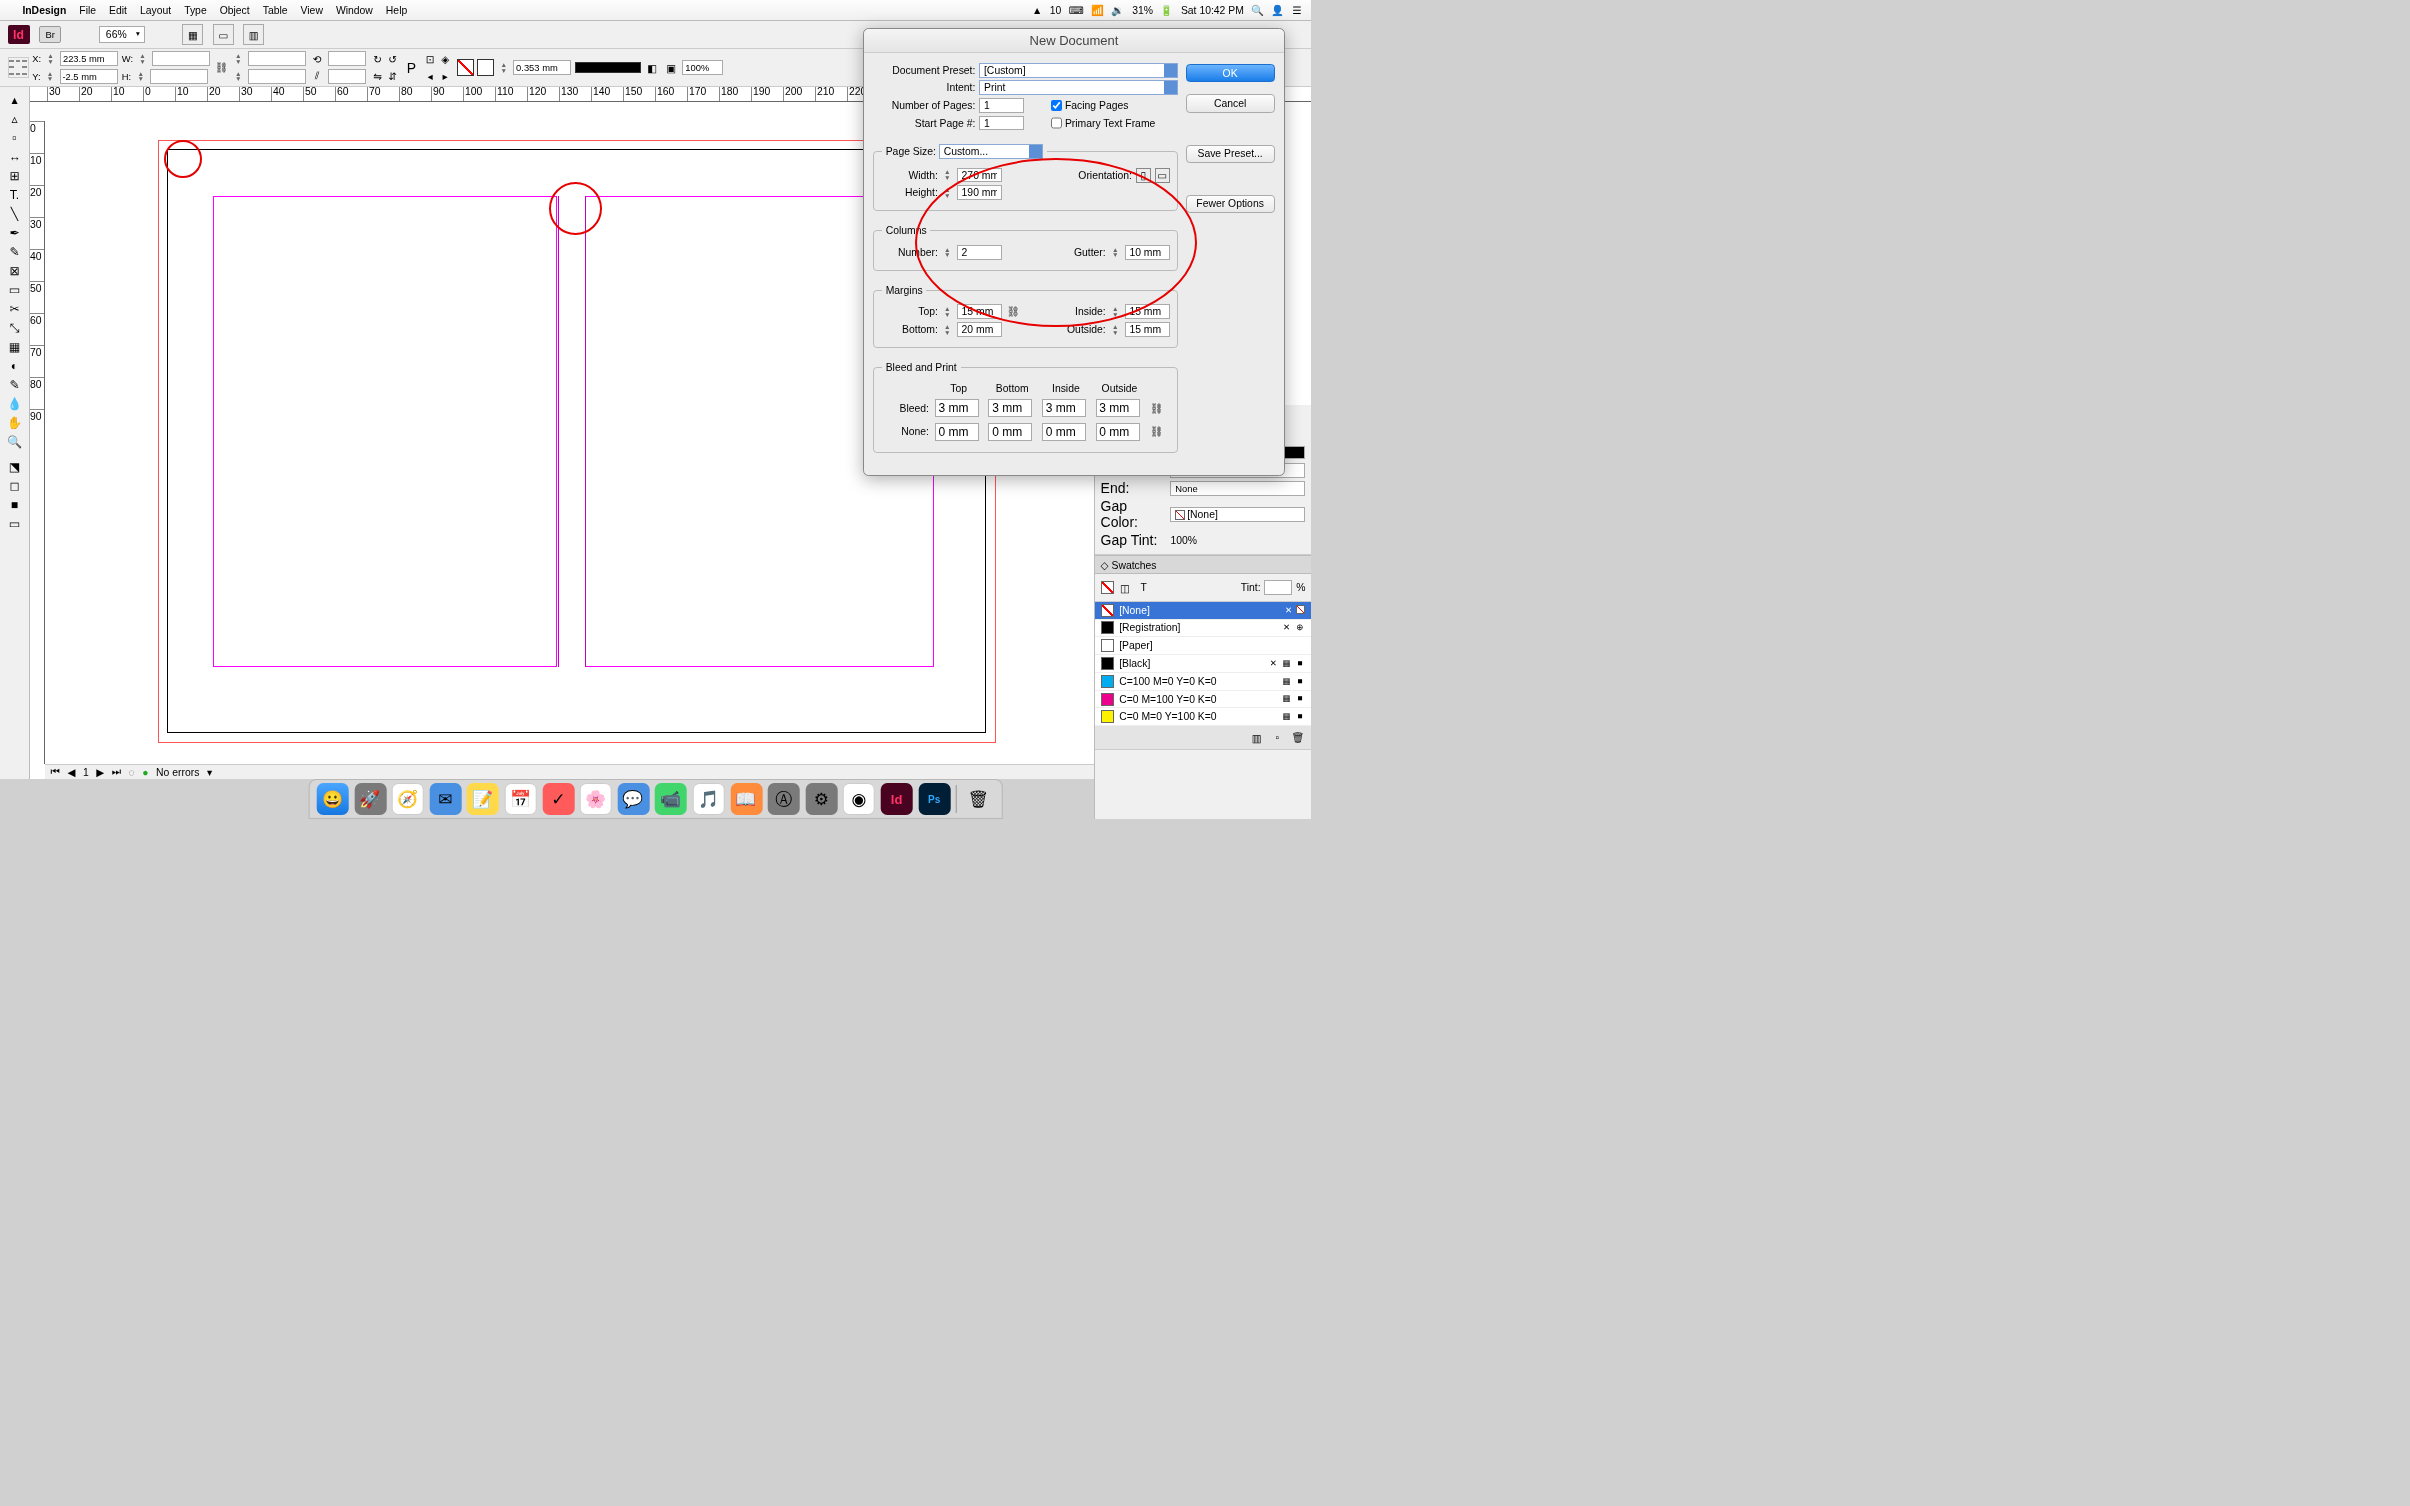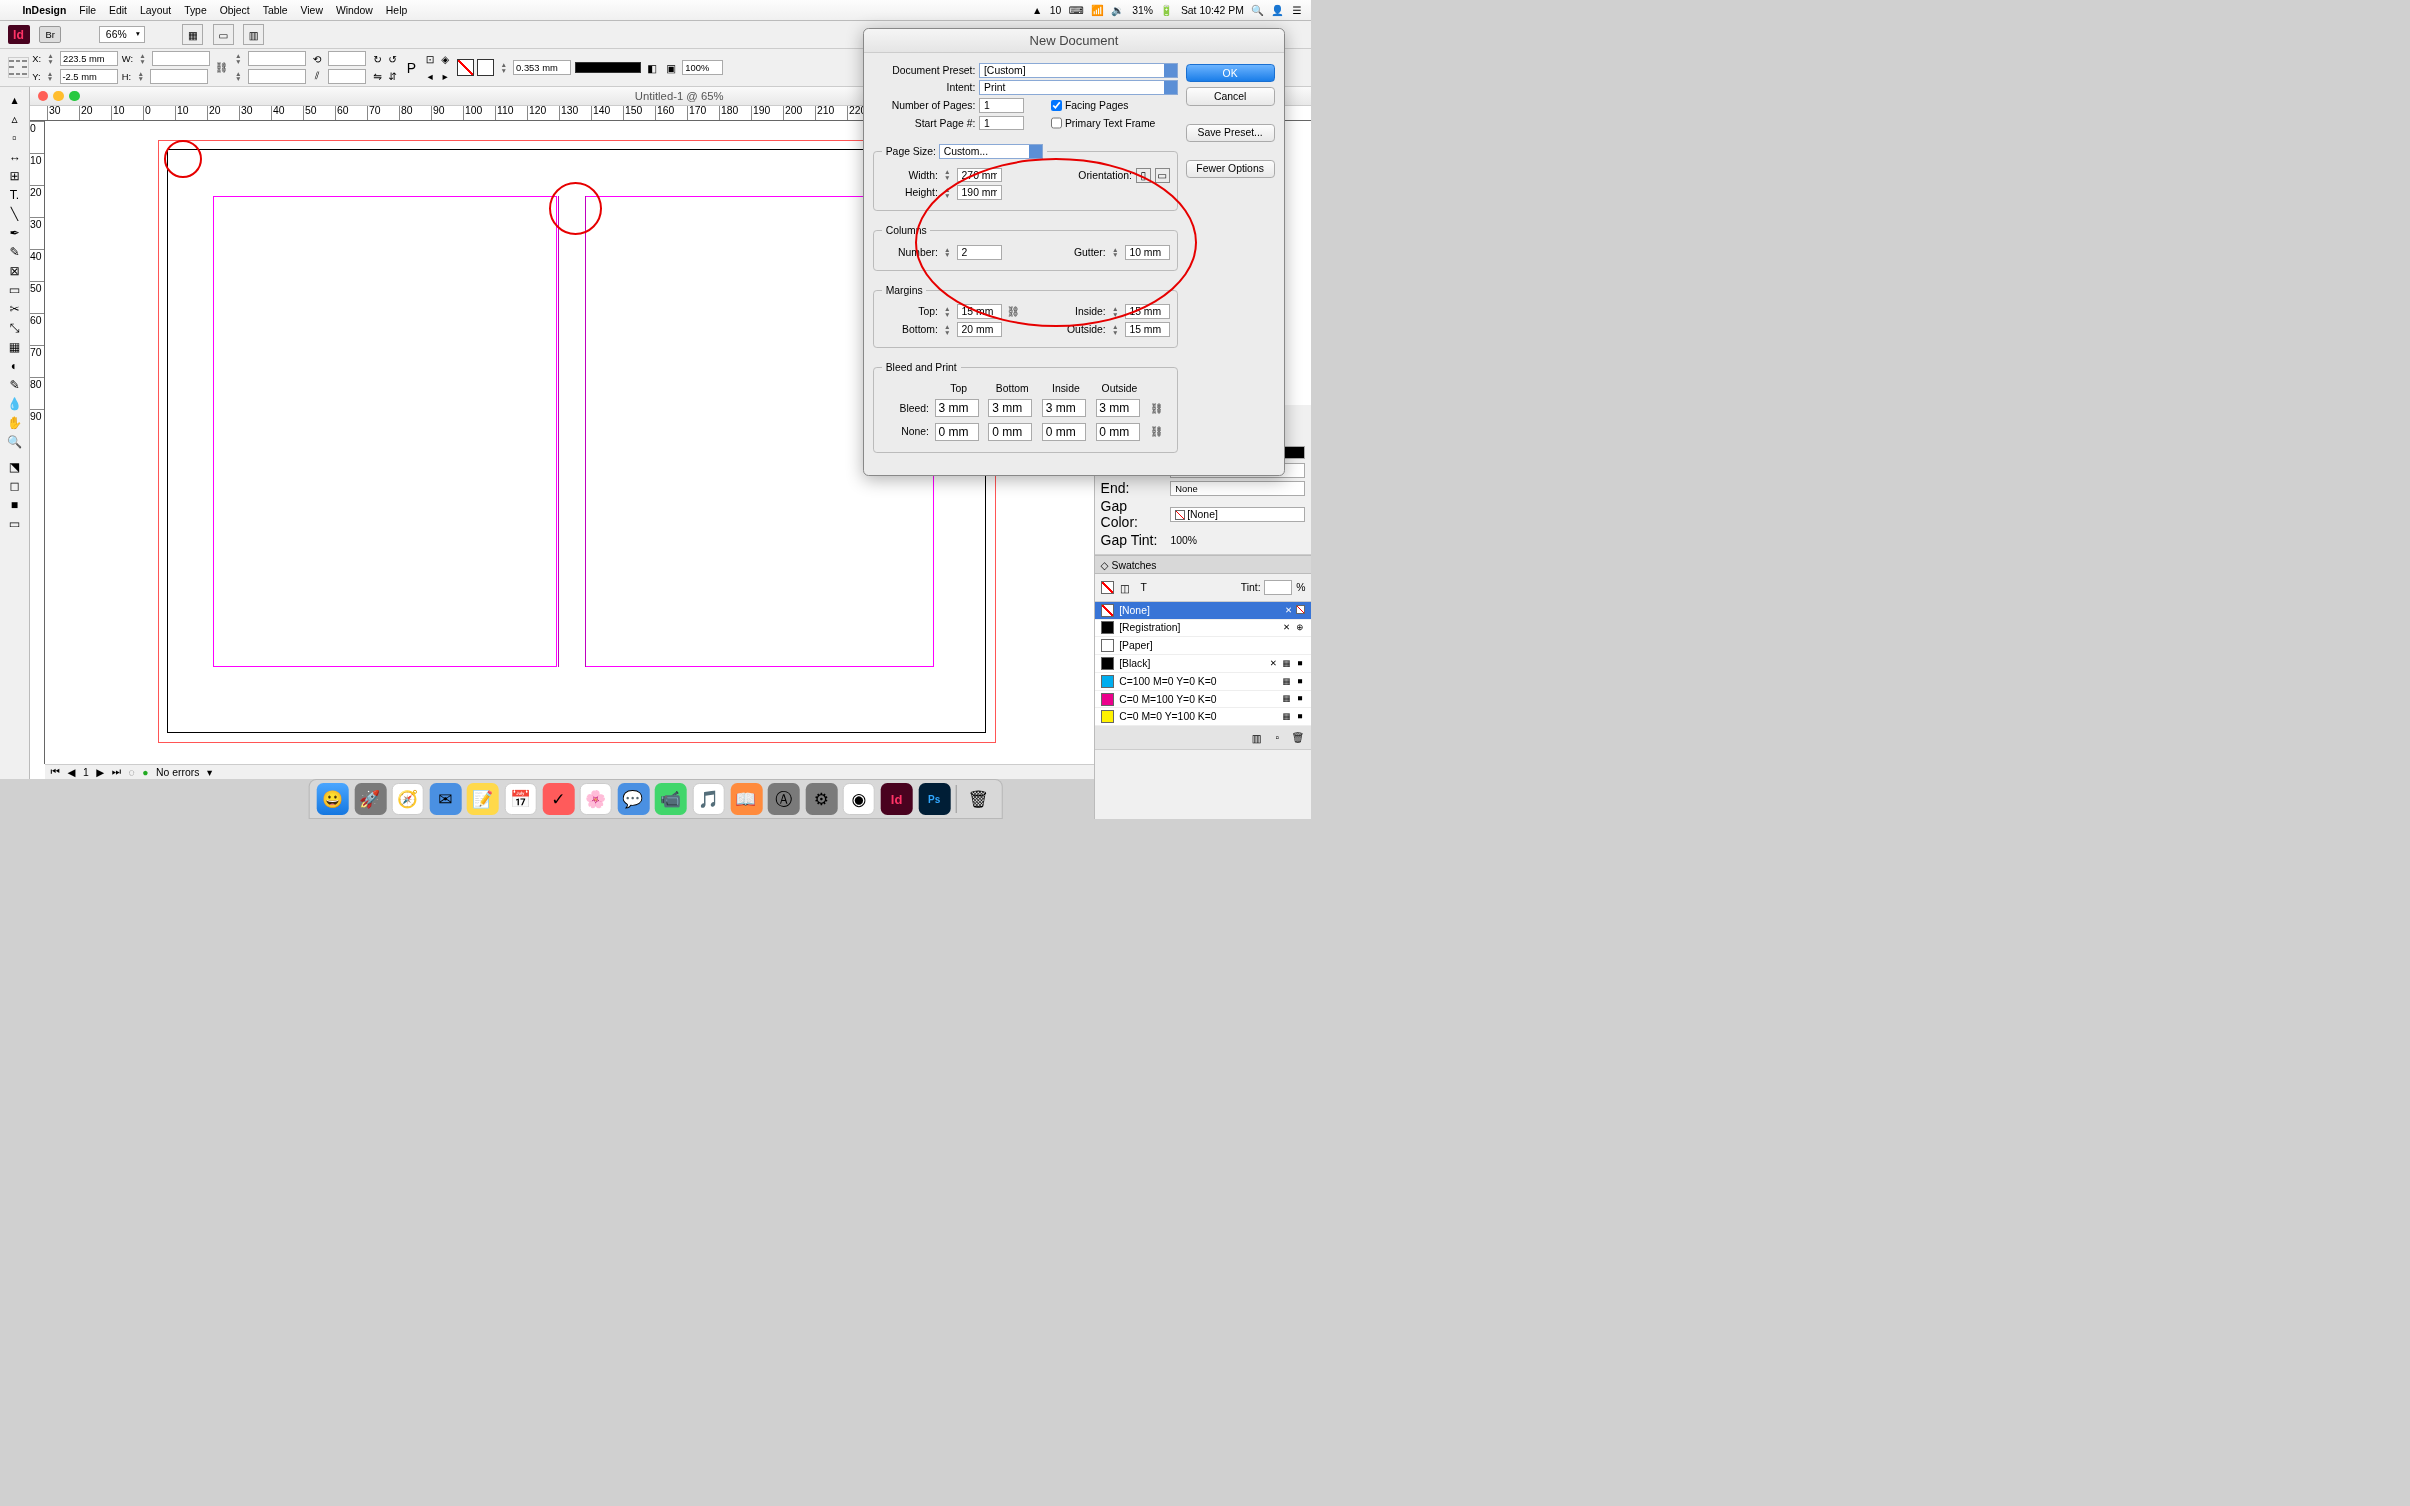--- a/index.html
+++ b/index.html
@@ -85,21 +85,21 @@
 .sw-reg { background: #000; }
 .sw-paper { background: #fff; }
 .sw-icons { margin-left: auto; display: flex; gap: 1.9px; }
 .sw-icons span { width: 11.3px; height: 11.3px; font-size: 8.5px; text-align: center; }
 
 
 .dialog { position: absolute; left: 863px; top: 28px; width: 422px; background: #ececec; border: 0.9px solid #888; box-shadow: 0 3.8px 17px rgba(0,0,0,0.3); border-radius: 5.6px; }
 .dialog-title { text-align: center; padding: 3.8px; font-size: 13px; color: #444; background: linear-gradient(#f5f5f5,#e5e5e5); border-bottom: 0.9px solid #ccc; border-radius: 5.6px 5.6px 0 0; }
 .dialog-body { padding: 7.5px 9.4px; display: flex; gap: 7.5px; }
 .dialog-main { flex: 1; }
-.dialog-side { width: 89px; display: flex; flex-direction: column; gap: 5px; padding-top: 3.8px; }
+.dialog-side { width: 89px; display: flex; flex-direction: column; gap: 12px; padding-top: 3.8px; }
 .dlg-btn { background: linear-gradient(#fdfdfd,#e8e8e8); border: 0.9px solid #aaa; border-radius: 3.8px; padding: 2.8px 0; text-align: center; font-size: 10.4px; }
 .dlg-btn.primary { background: linear-gradient(#6cb4ff,#1a7de8); color: #fff; border-color: #1a6fd0; }
 
 .dlg-row { display: flex; align-items: center; margin: 2.8px 0; gap: 3.8px; }
 .dlg-label { width: 102px; text-align: right; font-size: 10.4px; }
 .dlg-select { flex: 1; border: 0.9px solid #8aa9d6; background: #fff; padding: 0.9px 3.8px; font-size: 10.4px; position: relative; }
 .dlg-select::after { content: ""; position: absolute; right: 0; top: 0; bottom: 0; width: 13px; background: #5b8fd6; }
 .dlg-input { border: 0.9px solid #aaa; background: #fff; padding: 0.9px 3.8px; font-size: 10.4px; width: 45px; }
 .dlg-spin { display: flex; align-items: center; }
 .dlg-spin .arrows { width: 11.3px; font-size: 6.6px; line-height: 5.6px; color: #666; text-align: center; }
@@ -301,28 +301,20 @@
     <div class="tool">✋</div>
     <div class="tool">🔍</div>
     <div style="height:5.6px"></div>
     <div class="tool">⬔</div>
     <div class="tool">◻</div>
     <div class="tool">■</div>
     <div class="tool">▭</div>
   </div>
 
   <div class="doc-container">
-    <div class="doc-titlebar">
-      <div class="traffic">
-        <div class="tr-red"></div>
-        <div class="tr-yel"></div>
-        <div class="tr-grn"></div>
-      </div>
-      <div class="doc-title">Untitled-1 @ 65%</div>
-    </div>
     <div class="ruler-h">
       <span>30</span><span>20</span><span>10</span><span>0</span><span>10</span><span>20</span><span>30</span><span>40</span><span>50</span><span>60</span><span>70</span><span>80</span><span>90</span><span>100</span><span>110</span><span>120</span><span>130</span><span>140</span><span>150</span><span>160</span><span>170</span><span>180</span><span>190</span><span>200</span><span>210</span><span>220</span><span>230</span><span>240</span><span>250</span><span>260</span>
     </div>
     <div class="ruler-v">
       <span>0</span>
         <span>10</span>
         <span>20</span>
         <span>30</span>
         <span>40</span>
         <span>50</span>

